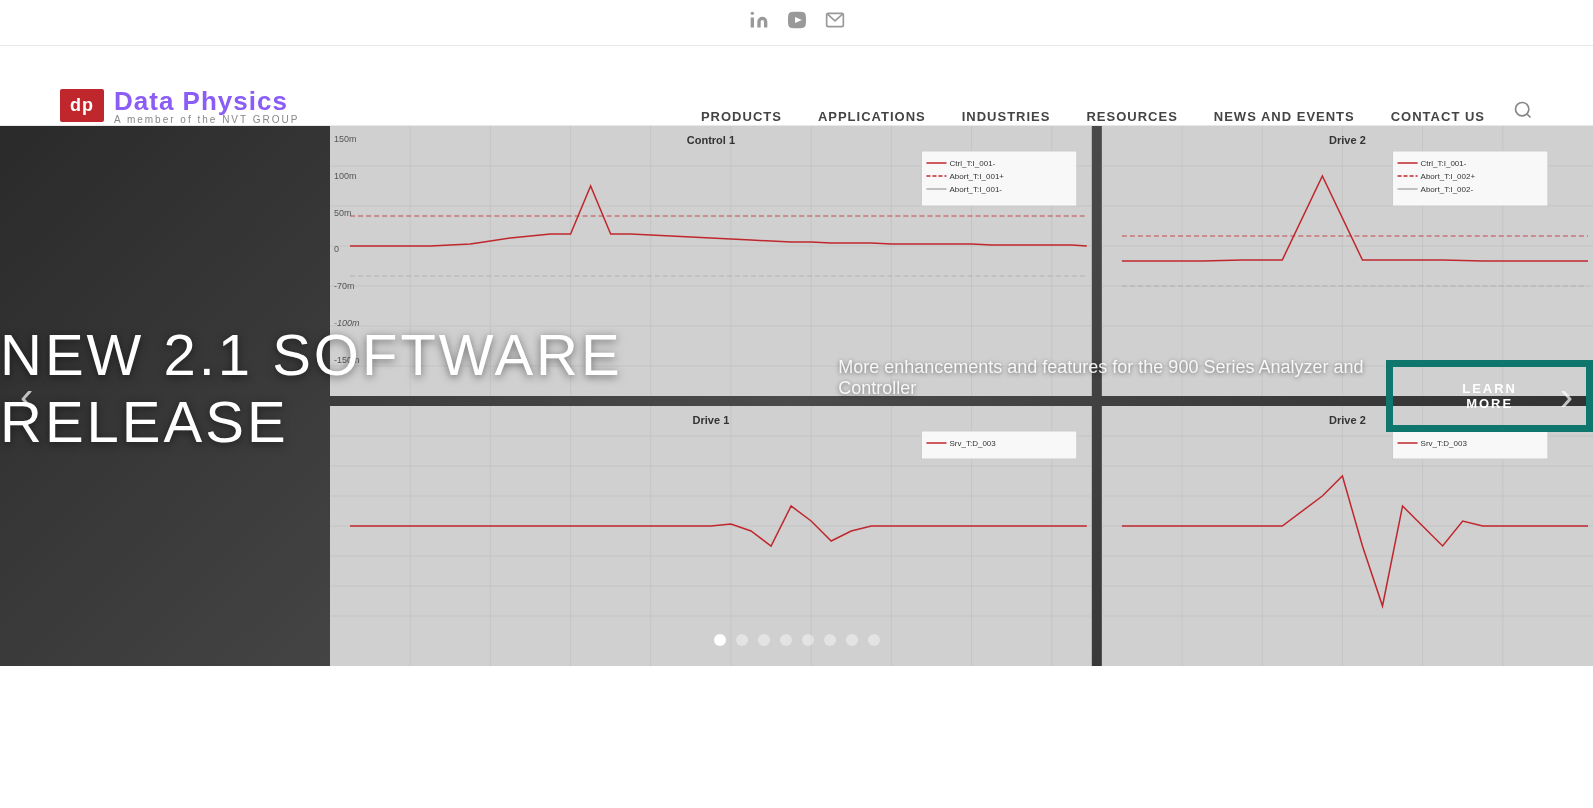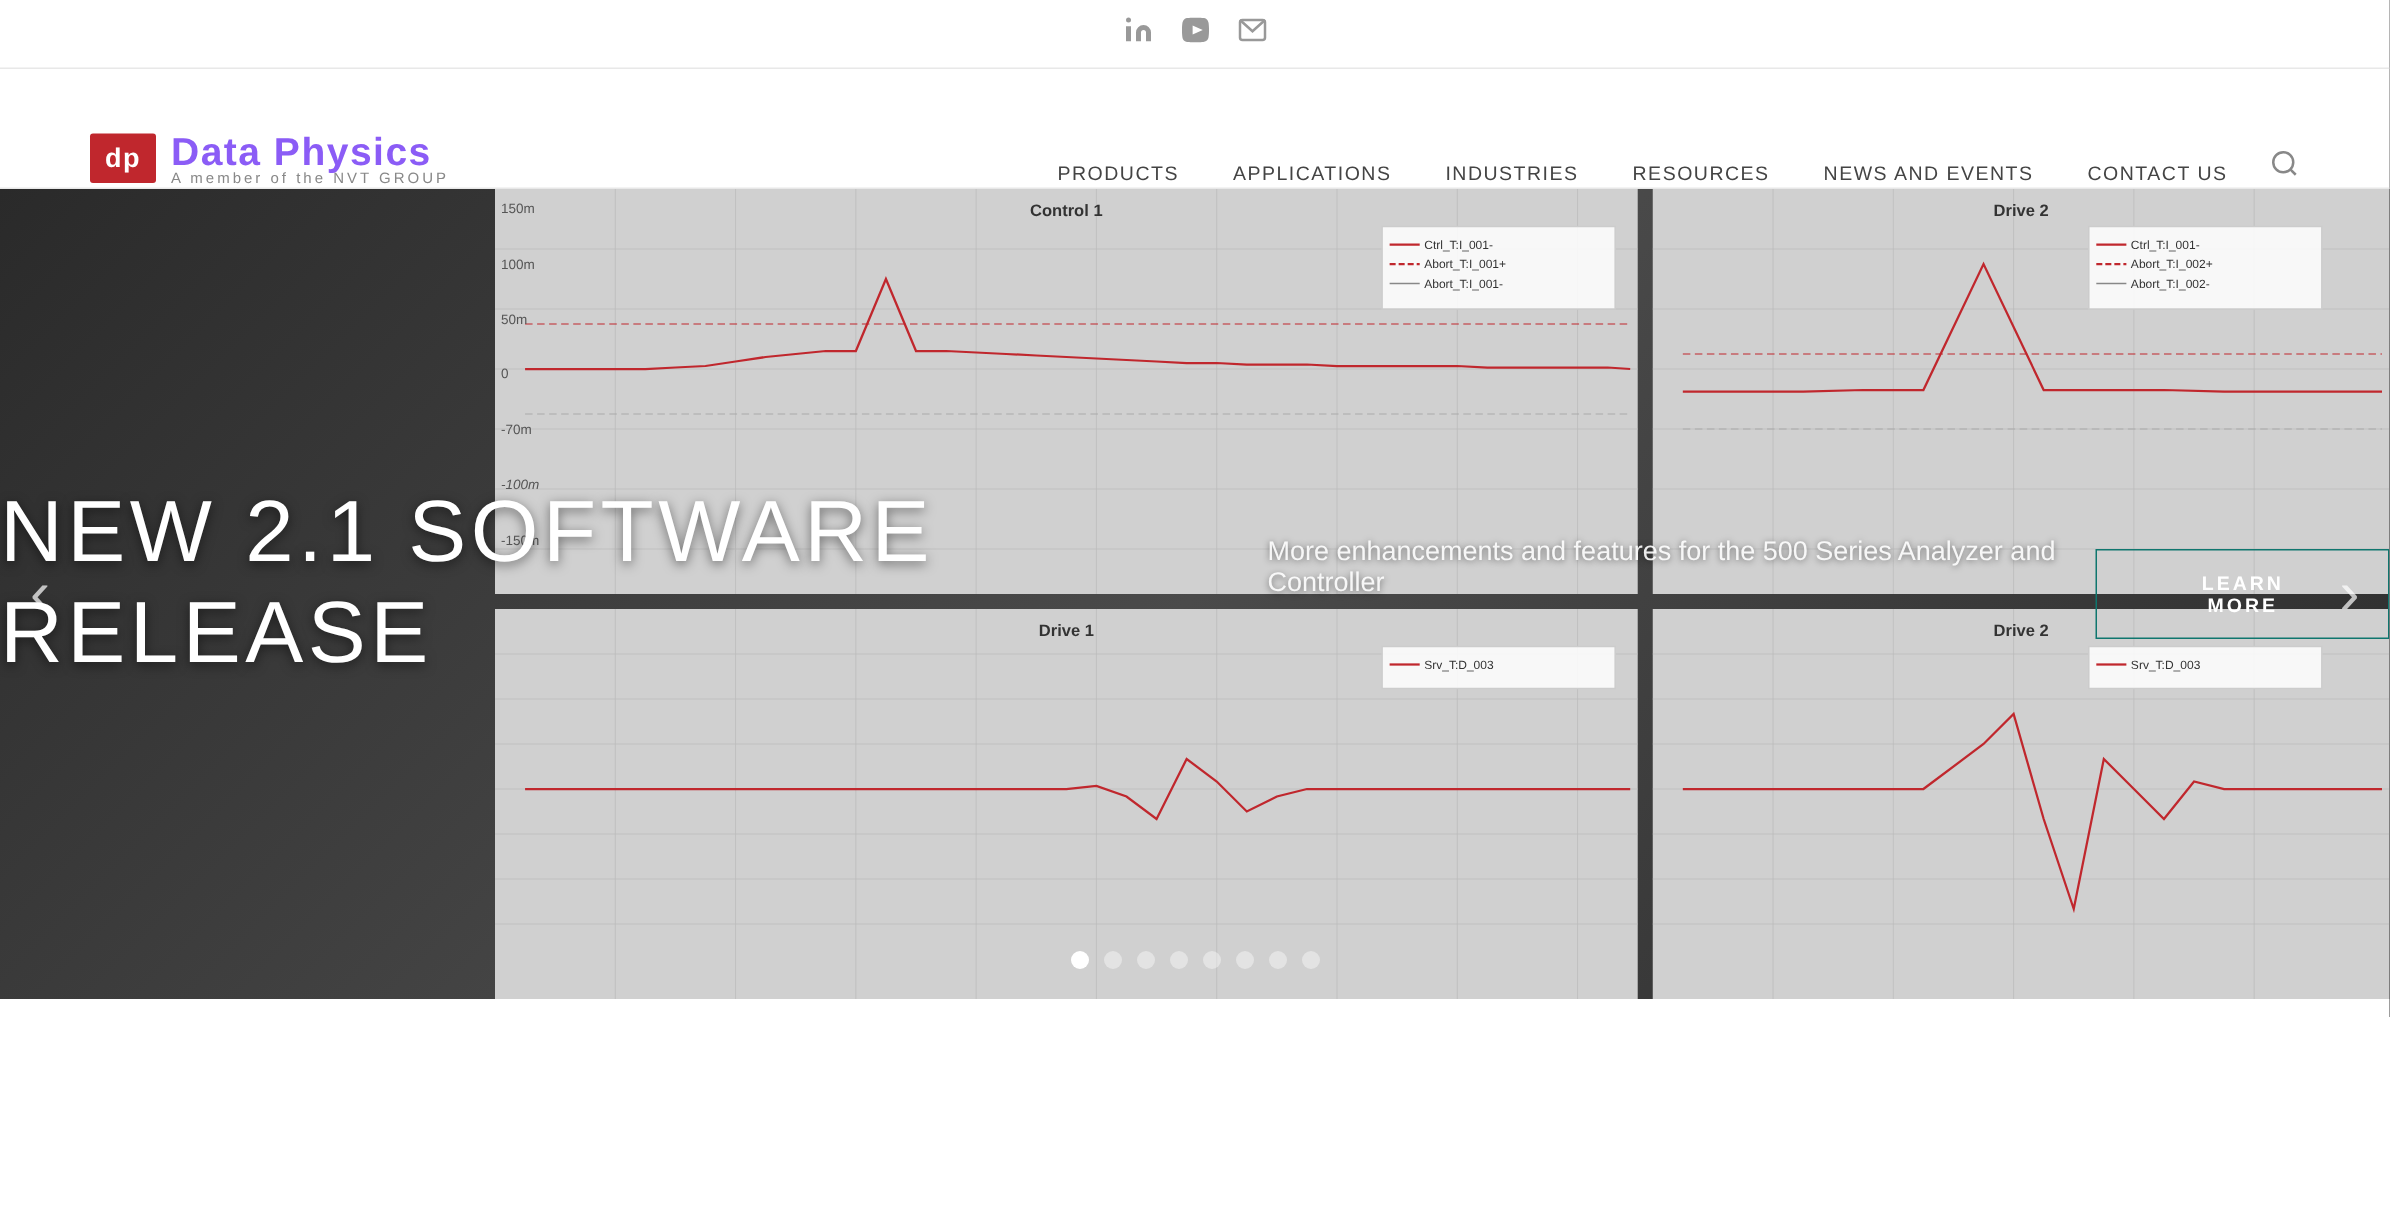--- a/index.html
+++ b/index.html
@@ -61,21 +61,21 @@
     .nav-links {
       display: flex;
       align-items: center;
       gap: 36px;
       list-style: none;
     }
     .nav-links li a {
       text-decoration: none;
       color: #444;
       font-size: 13px;
-      font-weight: 400;
+      font-weight: 700;
       letter-spacing: 1px;
       text-transform: uppercase;
     }
     .nav-search {
       color: #888;
       font-size: 20px;
       margin-left: 28px;
       cursor: pointer;
     }
 
@@ -157,21 +157,21 @@
       text-shadow: 0 2px 8px rgba(0,0,0,0.5);
       margin-bottom: 16px;
     }
     .hero-subtitle {
       font-size: 18px;
       color: rgba(255,255,255,0.9);
       margin-bottom: 36px;
       text-shadow: 0 1px 4px rgba(0,0,0,0.5);
     }
     .hero-btn {
-      border: 1px solid #0f766e;
+      border: 7px solid #0f766e;
       color: #fff;
       background: transparent;
       padding: 14px 48px;
       font-size: 13px;
       font-weight: 600;
       letter-spacing: 2px;
       cursor: pointer;
       text-transform: uppercase;
     }
 
@@ -463,21 +463,21 @@
     <div style="position:absolute;top:45px;left:0;color:#555;font-size:9px;padding:0 4px;">100m</div>
     <div style="position:absolute;top:82px;left:0;color:#555;font-size:9px;padding:0 4px;">50m</div>
     <div style="position:absolute;top:118px;left:0;color:#555;font-size:9px;padding:0 4px;">0</div>
     <div style="position:absolute;top:155px;left:0;color:#555;font-size:9px;padding:0 4px;">-70m</div>
     <div style="position:absolute;top:192px;left:0;color:#555;font-size:9px;padding:0 4px;font-style:italic;">-100m</div>
     <div style="position:absolute;top:229px;left:0;color:#555;font-size:9px;padding:0 4px;">-150m</div>
   </div>
 
   <div class="hero-overlay">
     <h1 class="hero-title">NEW 2.1 SOFTWARE RELEASE</h1>
-    <p class="hero-subtitle">More enhancements and features for the 500 Series Analyzer and Controller</p>
+    <p class="hero-subtitle">More enhancements and features for the 900 Series Analyzer and Controller</p>
     <button class="hero-btn">LEARN MORE</button>
   </div>
 
   <span class="carousel-arrow carousel-arrow-left">‹</span>
   <span class="carousel-arrow carousel-arrow-right">›</span>
 
   <div class="carousel-dots">
     <div class="dot active"></div>
     <div class="dot"></div>
     <div class="dot"></div>

